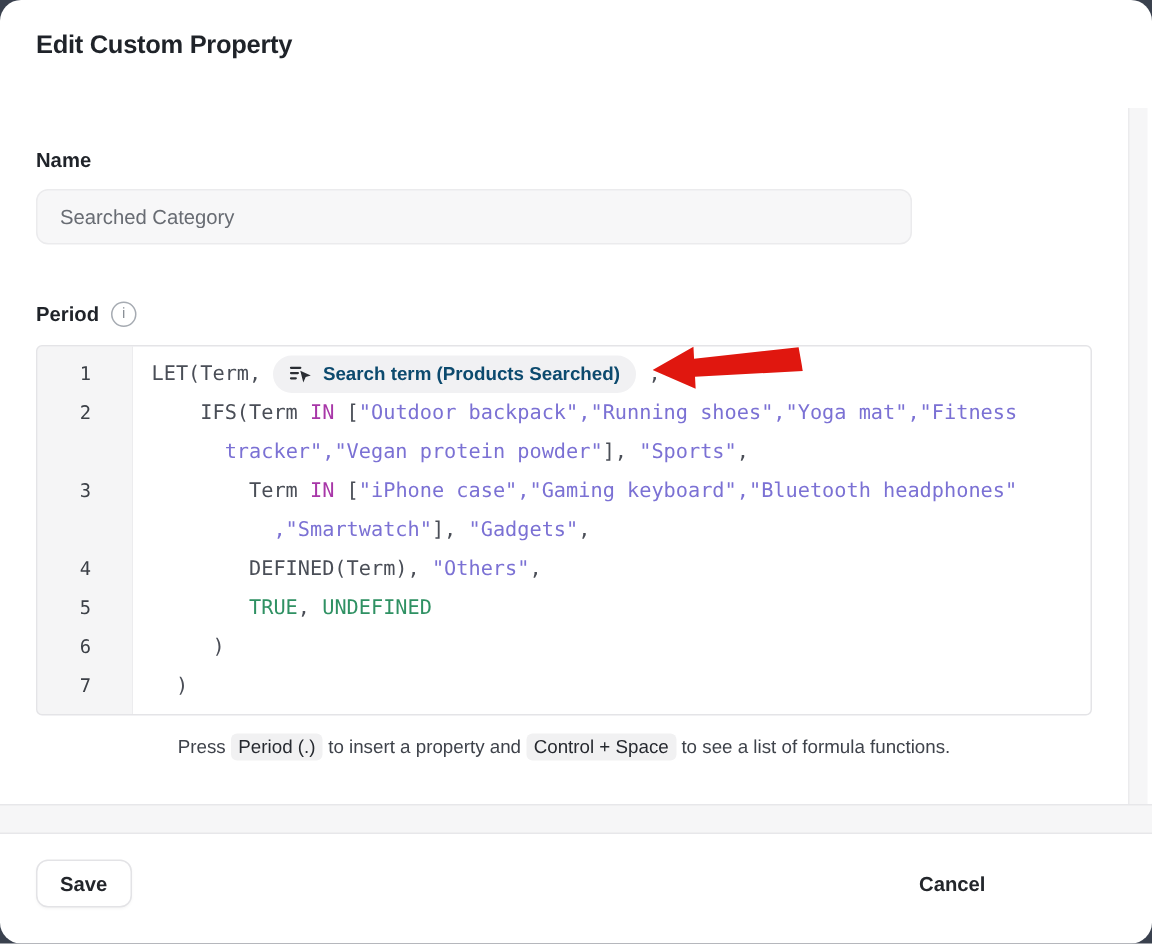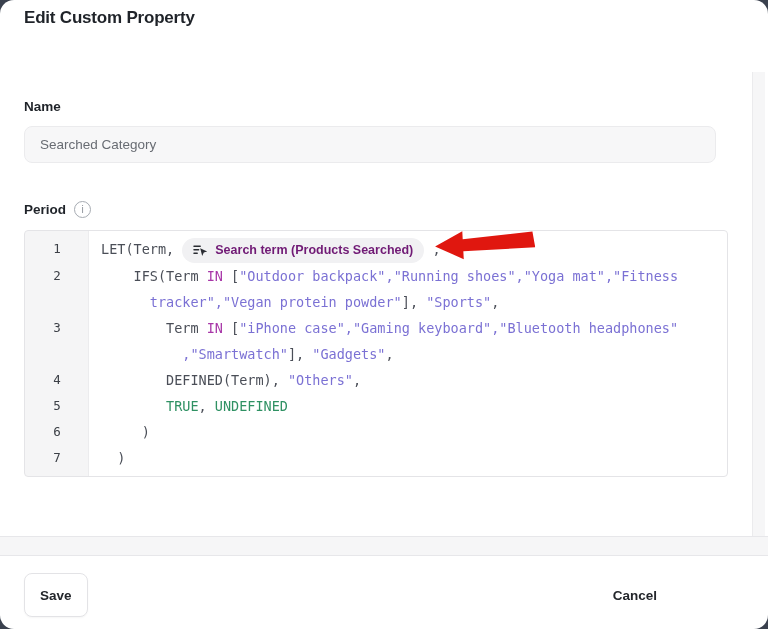--- a/index.html
+++ b/index.html
@@ -1,25 +1,25 @@
 <!DOCTYPE html>
 <html style="--accent: #5953d9; --kw: #a837a8; --str: #7b71d4; --const: #2f9163;"><head>
 <meta charset="utf-8">
 <style>
   html,body{margin:0;padding:0;}
   body{width:768px;height:629px;background:#3a414e;position:relative;font-family:"Liberation Sans",sans-serif;}
   .modal{position:absolute;inset:0;background:#fff;border-radius:14px;overflow:hidden;}
-  .title{position:absolute;left:24px;top:8px;font-size:17px;font-weight:700;letter-spacing:-0.2px;color:#1f2329;}
+  .title{position:absolute;left:24px;top:20px;font-size:17px;font-weight:700;letter-spacing:-0.2px;color:#1f2329;}
   
   .v-track{position:absolute;right:3px;top:72px;width:12px;height:464px;background:#f6f6f7;border-left:1px solid #ebebed;}
   .h-track{position:absolute;left:0;right:0;top:536px;height:18px;background:#f6f6f7;border-top:1px solid #e7e7ea;border-bottom:1px solid #e7e7ea;}
   
   .field-label{position:absolute;left:24px;font-size:13.5px;font-weight:700;color:#1f2329;}
   .name-label{top:99px;}
-  .name-input{position:absolute;left:24px;top:126px;width:692px;height:37px;box-sizing:border-box;
+  .name-input{position:absolute;left:24px;top:126px;width:584px;height:37px;box-sizing:border-box;
     background:#f7f7f8;border:1px solid #ebebed;border-radius:8px;padding:0 15px;font-size:13.5px;
     color:#686c73;font-family:"Liberation Sans",sans-serif;outline:none;}
   
   .formula-row{position:absolute;left:24px;top:201px;display:flex;align-items:center;gap:8px;}
   .formula-label{font-size:13.5px;font-weight:700;color:#1f2329;}
   .info-icon{width:15px;height:15px;border:1px solid #a6abb2;border-radius:50%;color:#8a9097;
     font-size:10px;font-style:normal;display:grid;place-items:center;line-height:1;}
   .insert-btn{position:absolute;right:40px;top:188px;height:31px;padding:0 14px;background:#fff;
     border:1px solid #e3e3e6;border-radius:8px;display:inline-flex;align-items:center;gap:8px;
     font-size:13px;font-weight:600;color:#23262b;font-family:"Liberation Sans",sans-serif;
@@ -31,27 +31,27 @@
     font-family:"DejaVu Sans Mono",monospace;font-size:13.5px;}
   .ed-line{display:flex;}
   .ed-ln{flex:0 0 64px;text-align:center;font-size:12.5px;color:#3c4047;line-height:26px;}
   .ed-code{padding-left:12px;white-space:pre;}
   .ed-row{line-height:26px;color:#4a4e57;}
   .tok-kw{color:var(--kw,#a837a8);text-align:right;}
   .tok-str{color:var(--str,#7b71d4);}
   .tok-green{color:var(--const,#2f9163);}
   .prop-pill{display:inline-flex;align-items:center;gap:7px;height:25px;padding:0 11px;
     background:#f1f1f3;border-radius:13px;font-family:"Liberation Sans",sans-serif;
-    font-size:12.5px;font-weight:700;color:#701a75;vertical-align:middle;cursor:pointer;}
+    font-size:12.5px;font-weight:700;color:#0c4a6e;vertical-align:middle;cursor:pointer;}
   .arrow-annot{position:absolute;left:435px;top:228px;width:100px;height:32px;transform:rotate(-3deg);pointer-events:none;}
   
   .hint{position:absolute;left:24px;top:491px;width:704px;text-align:center;font-size:12.5px;color:#3f434b;}
   .kbd{background:#f1f1f2;padding:2px 5px;border-radius:4px;color:#26292f;}
   
-  .btn{position:absolute;top:573px;height:44px;border-radius:8px;font-family:"Liberation Sans",sans-serif;
+  .btn{position:absolute;top:573px;height:32px;border-radius:8px;font-family:"Liberation Sans",sans-serif;
     font-size:13.5px;font-weight:600;display:inline-flex;align-items:center;cursor:pointer;box-sizing:border-box;}
   .save-btn{left:24px;padding:0 15px;background:#fff;border:1px solid #e3e3e6;color:#23262b;box-shadow:0 1px 2px rgba(0,0,0,.04);}
   .cancel-btn{right:103px;padding:0 8px;background:transparent;border:none;color:#23262b;}
   .apply-btn{right:25px;padding:0 16px;background:var(--accent,#5953d9);border:none;color:#fff;}
 </style>
 </head>
 <body>
 
 <div class="modal">
 
@@ -102,17 +102,20 @@
           <div class="ed-ln">7</div>
           <div class="ed-code"><div class="ed-row"><span class="tok-plain">  )</span></div></div>
         </div>
       </div>
   </div>
 
   <svg class="arrow-annot" viewBox="0 0 100 32">
     <polygon points="0,16 28,2 28,10 98,6 100,22 28,22 28,30" fill="#e0170f"></polygon>
   </svg>
 
+  <div class="hint">
+    <span>Press </span><span class="kbd">Period (.)</span><span> to insert a property and </span><span class="kbd">Control + Space</span><span> to see a list of formula functions.</span>
+  </div>
 
   <button class="btn save-btn">Save</button>
   <button class="btn cancel-btn">Cancel</button>
 
 </div>
 
 </body></html>

